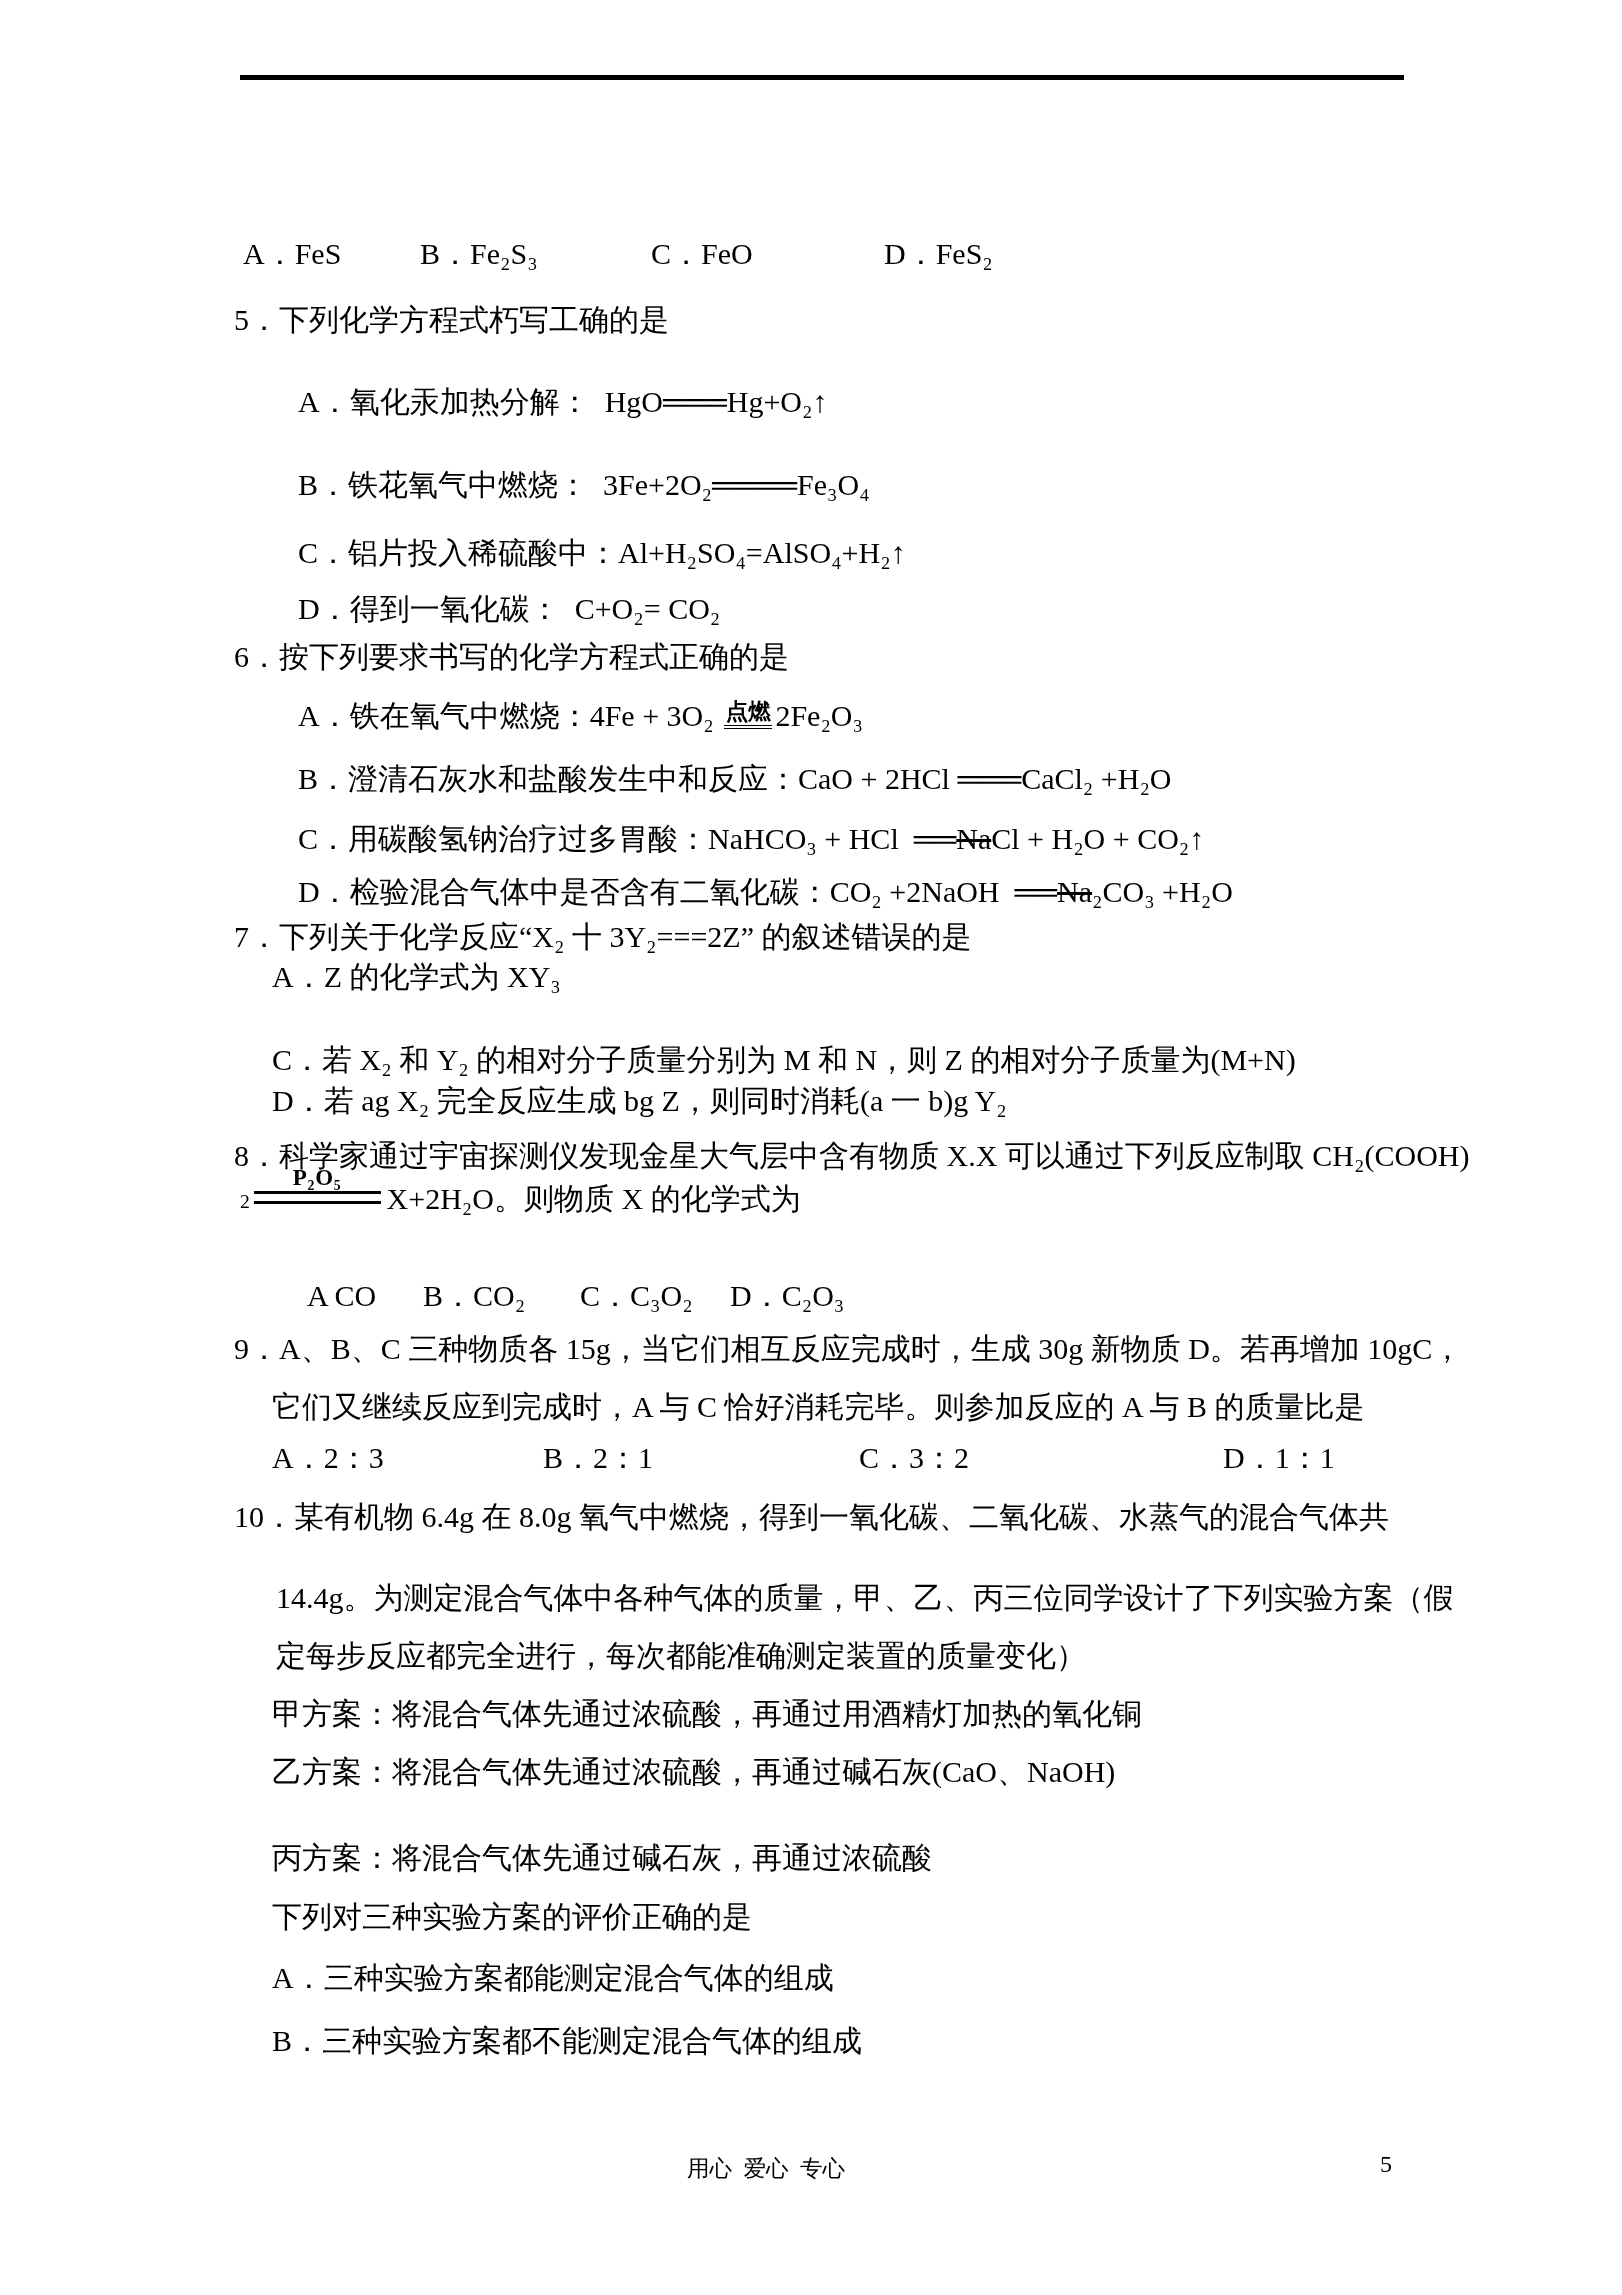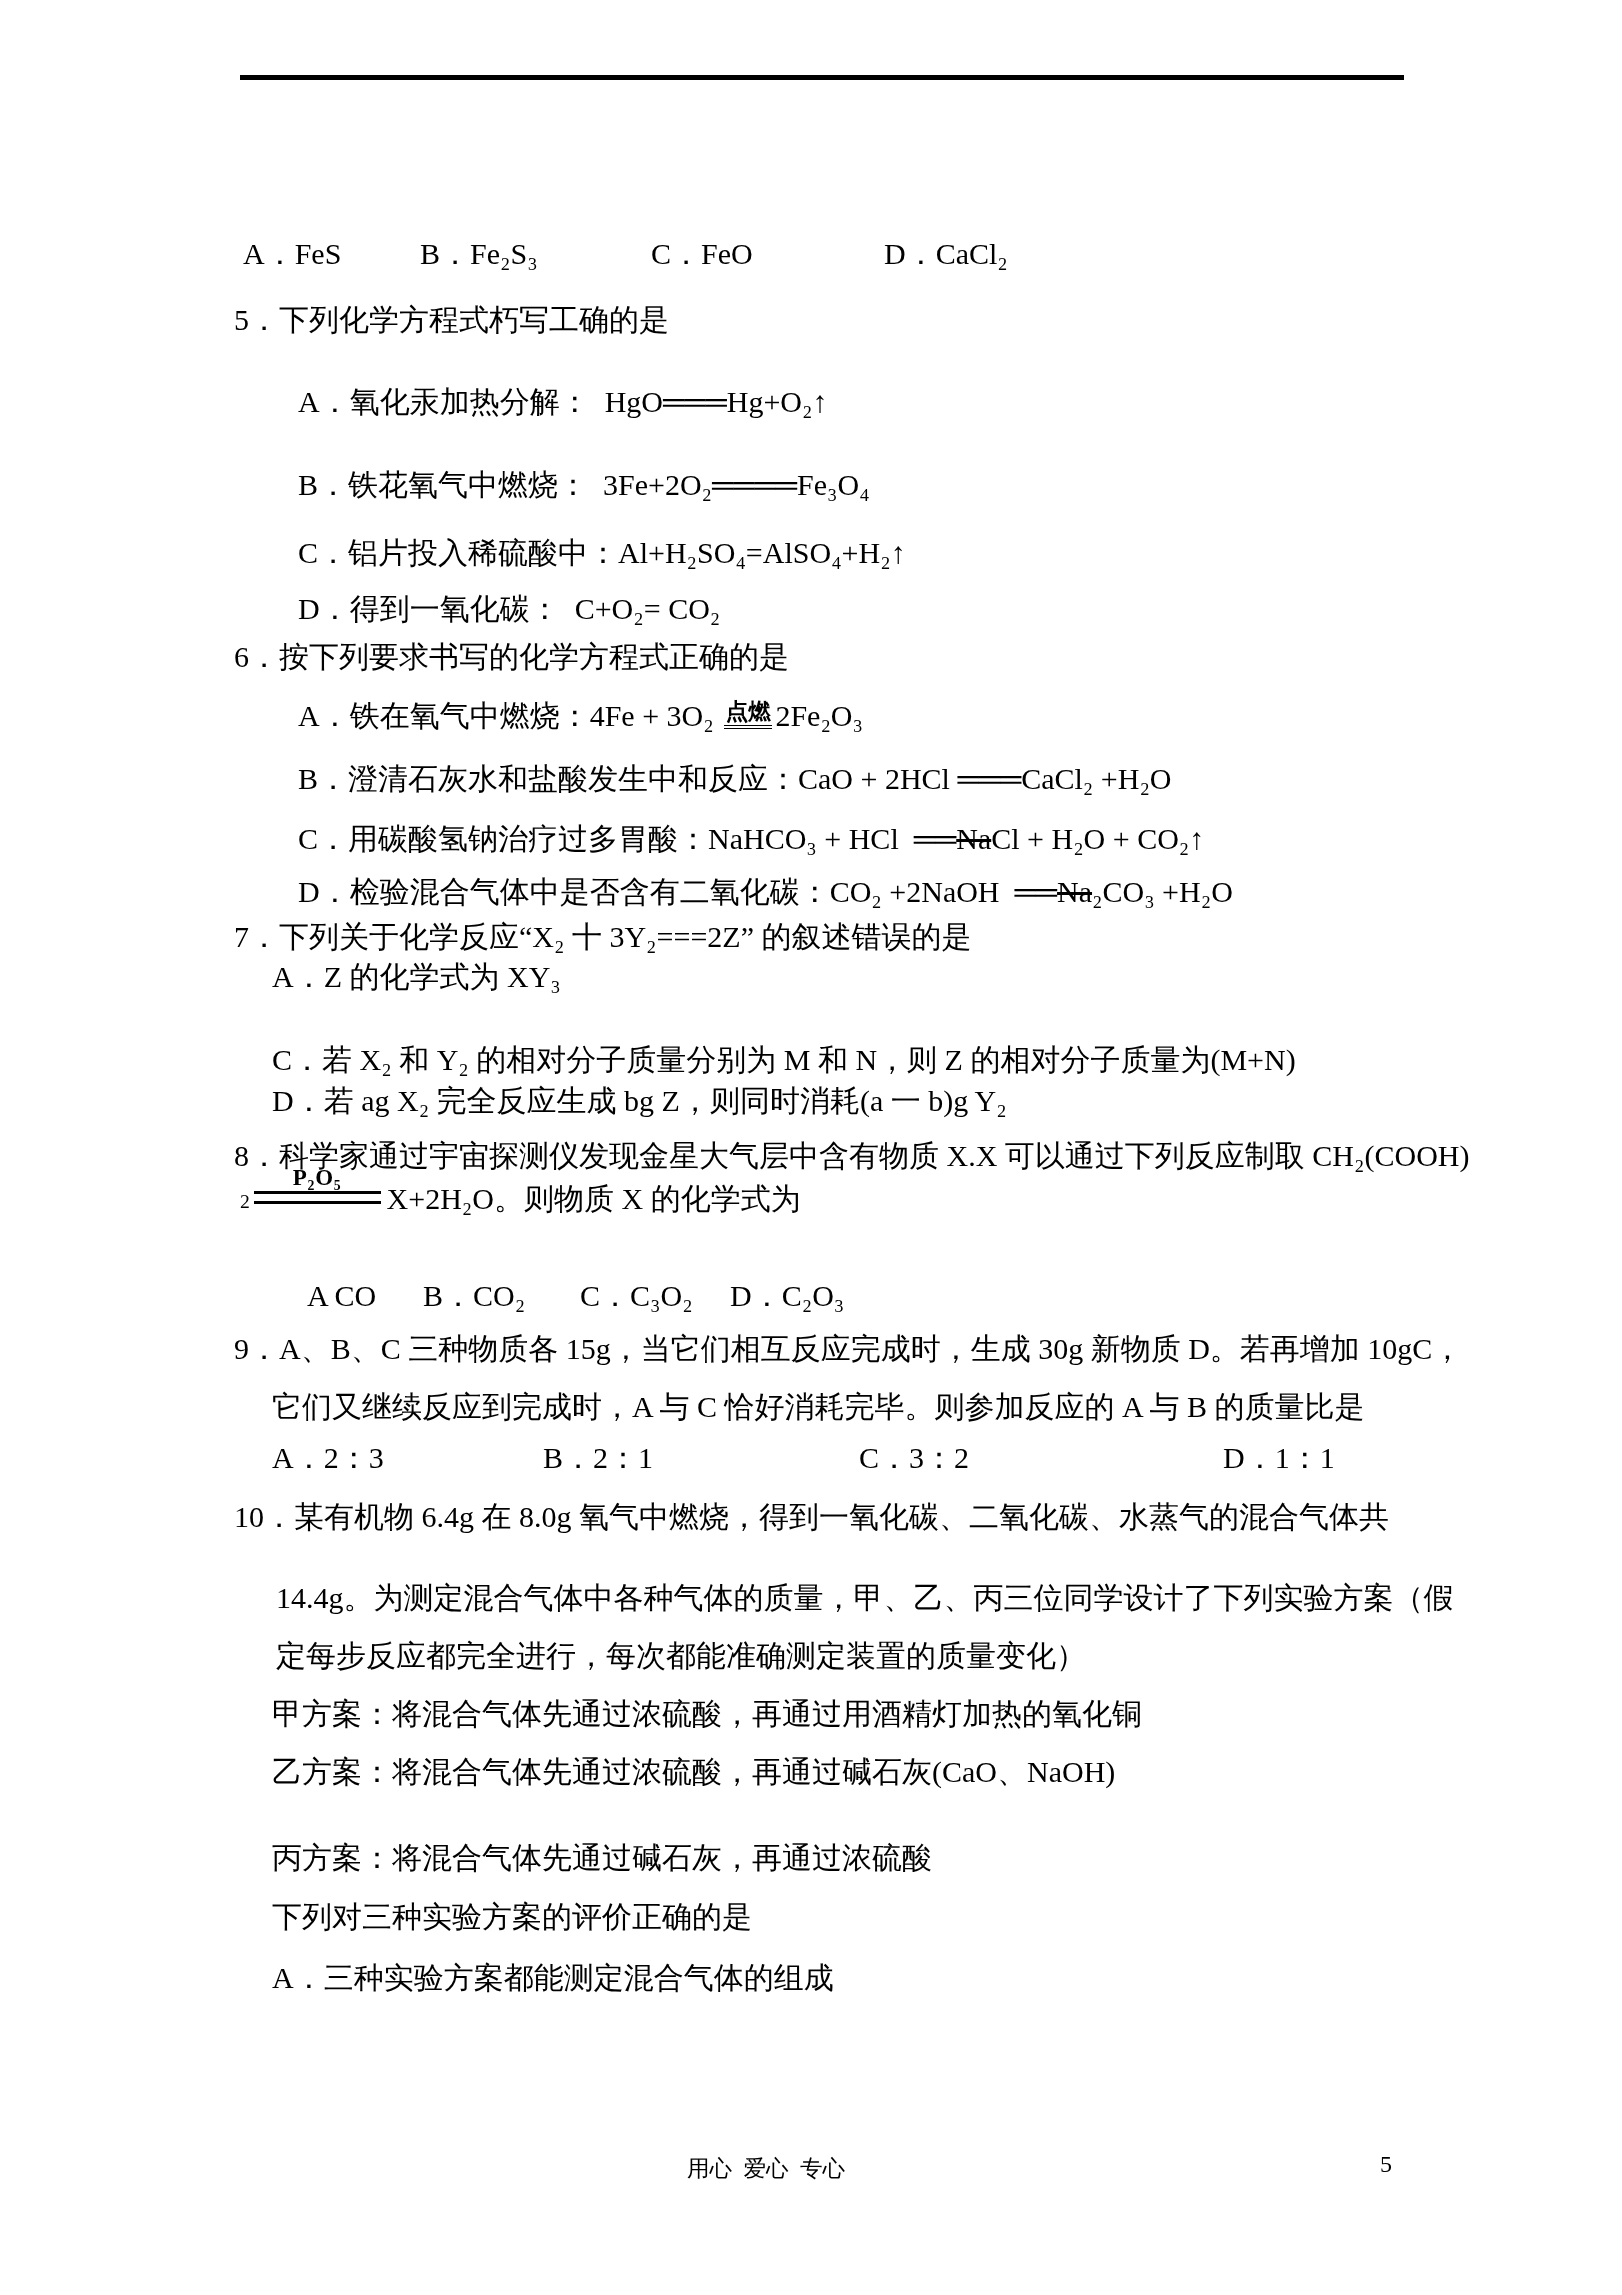--- a/index.html
+++ b/index.html
@@ -81,21 +81,21 @@
 </head>
 <body>
 
 <div class="page">
 
   <div class="rule" style="left:240px;top:75px;width:1164px;"></div>
 
   <div class="line" style="left:243px;top:217px;">A．FeS</div>
   <div class="line" style="left:420px;top:217px;">B．Fe₂S₃</div>
   <div class="line" style="left:651px;top:217px;">C．FeO</div>
-  <div class="line" style="left:884px;top:217px;">D．CaCl₂</div>
+  <div class="line" style="left:884px;top:217px;">D．FeS₂</div>
 
   <div class="line" style="left:234px;top:283px;">5．下列化学方程式朽写工确的是</div>
   <div class="line" style="left:298px;top:365px;">A．氧化汞加热分解：  HgO═══Hg+O₂↑</div>
   <div class="line" style="left:298px;top:448px;">B．铁花氧气中燃烧：  3Fe+2O₂════Fe₃O₄</div>
   <div class="line" style="left:298px;top:516px;">C．铝片投入稀硫酸中：Al+H₂SO₄=AlSO₄+H₂↑</div>
   <div class="line" style="left:298px;top:572px;">D．得到一氧化碳：  C+O₂= CO₂</div>
 
   <div class="line" style="left:234px;top:620px;">6．按下列要求书写的化学方程式正确的是</div>
   <div class="line" style="left:298px;top:679px;"><span>A．铁在氧气中燃烧：4Fe + 3O₂ </span><span class="cond">点燃</span><span>2Fe₂O₃</span></div>
   <div class="line" style="left:298px;top:742px;">B．澄清石灰水和盐酸发生中和反应：CaO + 2HCl ═══CaCl₂ +H₂O</div>
@@ -129,18 +129,19 @@
   <div class="line" style="left:1223px;top:1421px;">D．1：1</div>
 
   <div class="line" style="left:234px;top:1480px;">10．某有机物 6.4g 在 8.0g 氧气中燃烧，得到一氧化碳、二氧化碳、水蒸气的混合气体共</div>
   <div class="line" style="left:276px;top:1561px;">14.4g。为测定混合气体中各种气体的质量，甲、乙、丙三位同学设计了下列实验方案（假</div>
   <div class="line" style="left:276px;top:1619px;">定每步反应都完全进行，每次都能准确测定装置的质量变化）</div>
   <div class="line" style="left:272px;top:1677px;">甲方案：将混合气体先通过浓硫酸，再通过用酒精灯加热的氧化铜</div>
   <div class="line" style="left:272px;top:1735px;">乙方案：将混合气体先通过浓硫酸，再通过碱石灰(CaO、NaOH)</div>
   <div class="line" style="left:272px;top:1821px;">丙方案：将混合气体先通过碱石灰，再通过浓硫酸</div>
   <div class="line" style="left:272px;top:1880px;">下列对三种实验方案的评价正确的是</div>
   <div class="line" style="left:272px;top:1941px;">A．三种实验方案都能测定混合气体的组成</div>
+  <div class="line" style="left:272px;top:2004px;">B．三种实验方案都不能测定混合气体的组成</div>
 
   <div class="footer-text" style="left:687px;top:2153px;">用心  爱心  专心</div>
   <div class="footer-text" style="left:1380px;top:2151px;font-size:24px;">5</div>
 
 </div>
 
 
 </body></html>

